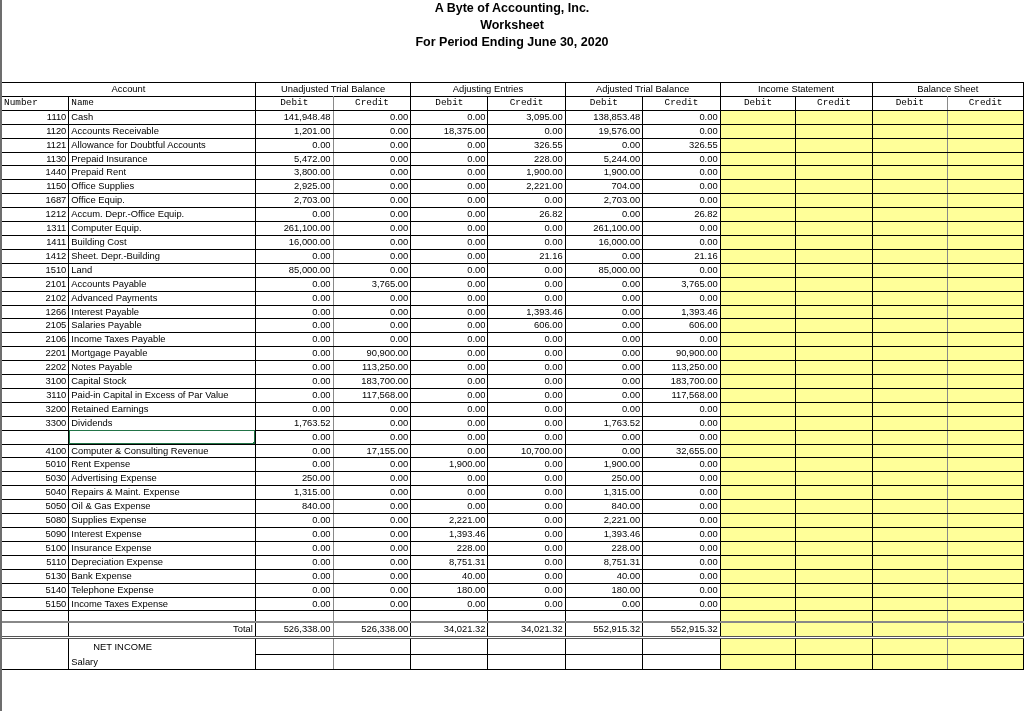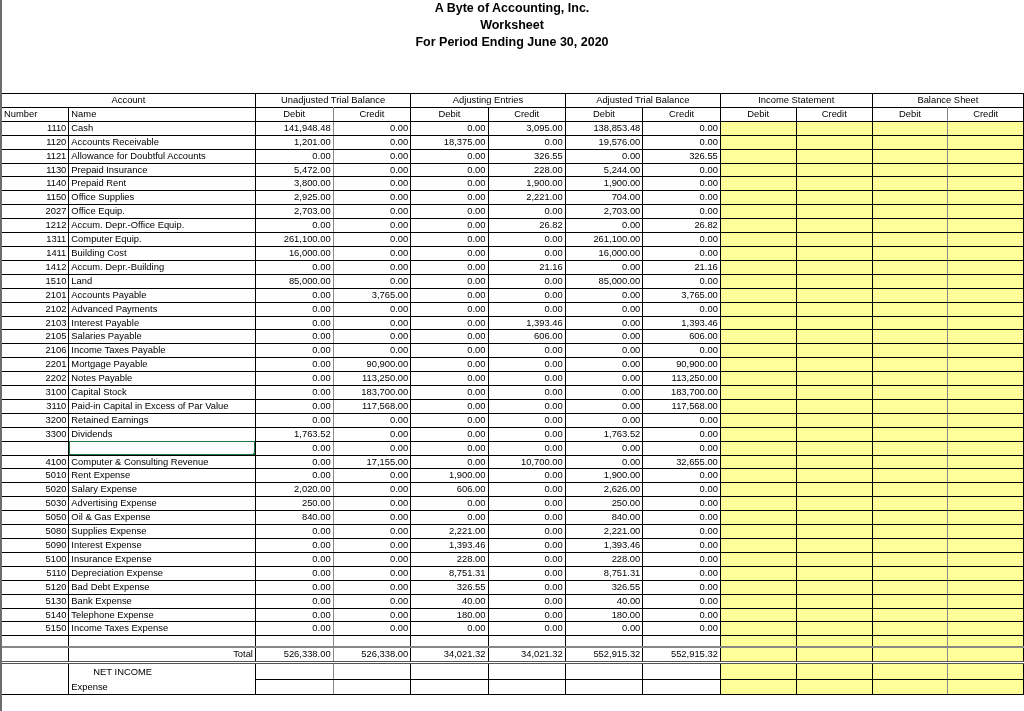--- a/index.html
+++ b/index.html
@@ -1,27 +1,27 @@
 <!DOCTYPE html>
 <html><head>
 <meta charset="utf-8">
 <style>
   html, body { margin: 0; padding: 0; background: #ffffff; }
   body { width: 1024px; height: 711px; position: relative; overflow: hidden;
          font-family: "Liberation Sans", "DejaVu Sans", sans-serif; color: #000; }
   .left-edge { position: absolute; left: 0; top: 0; width: 2px; height: 711px; background: #6d6d6d; }
   .title-block { position: absolute; left: 0; top: 0; width: 1024px; text-align: center; font-weight: bold; font-size: 12.5px; line-height: 17px; padding-top: 0px; }
   .title-block div { height: 17px; }
-  table.ws { position: absolute; left: 2px; top: 82px; border-collapse: collapse; table-layout: fixed; font-size: 9.4px; margin-top: 11px; }
+  table.ws { position: absolute; left: 2px; top: 82px; border-collapse: collapse; table-layout: fixed; font-size: 9.4px; }
   table.ws td { padding: 0 2px; height: 12.9px; line-height: 12.9px; white-space: nowrap; overflow: hidden; border: none; }
   .c-num { width: 42px; text-align: right; border-right: 1px solid #000 !important; }
   .c-name { width: 183px; text-align: left; }
   .c-val { width: 74px; text-align: right; border-right: 1px solid #000 !important; }
   .hdr1 td { text-align: center; border-top: 1px solid #000 !important; }
-  .hdr2 td { text-align: center; border-top: 1px solid #000 !important; border-bottom: 1px solid #000 !important; }
+  .hdr2 td { text-align: center; border-top: 1px solid #000 !important; border-bottom: 1px solid #000 !important; font-family: Liberation Mono, monospace; }
   .hdr2 td.c-num-h { text-align: left; border-right: 1px solid #000 !important; }
   .hdr2 td.c-name-h { text-align: left; border-right: 1px solid #000 !important; }
   .grp { border-right: 1px solid #000 !important; }
   tr.drow td { border-bottom: 1px solid #000; }
   tr.drow td.c-name { border-right: 1px solid #000 !important; }
   td.yellow { background: #ffff99; }
   tr.blank td { height: 10px; line-height: 10px; }
   tr.total td { border-top: 2px solid #888; border-bottom: 3px double #555 !important; }
   tr.ni td { height: 14.5px; line-height: 14.5px; padding-left: 24px; }
   tr.bal td { height: 14.5px; line-height: 14.5px; border-bottom: 1.5px solid #000 !important; }
@@ -130,21 +130,21 @@
         <td class="c-val">0.00</td>
         <td class="c-val">228.00</td>
         <td class="c-val">5,244.00</td>
         <td class="c-val">0.00</td>
         <td class="yellow grp"></td>
         <td class="yellow grp"></td>
         <td class="yellow gray-r"></td>
         <td class="yellow grp"></td>
       </tr>
       <tr class="drow">
-        <td class="c-num">1140</td>
+        <td class="c-num">1440</td>
         <td class="c-name">Prepaid Rent</td>
         <td class="c-val gray-r">3,800.00</td>
         <td class="c-val">0.00</td>
         <td class="c-val">0.00</td>
         <td class="c-val">1,900.00</td>
         <td class="c-val">1,900.00</td>
         <td class="c-val">0.00</td>
         <td class="yellow grp"></td>
         <td class="yellow grp"></td>
         <td class="yellow gray-r"></td>
@@ -158,21 +158,21 @@
         <td class="c-val">0.00</td>
         <td class="c-val">2,221.00</td>
         <td class="c-val">704.00</td>
         <td class="c-val">0.00</td>
         <td class="yellow grp"></td>
         <td class="yellow grp"></td>
         <td class="yellow gray-r"></td>
         <td class="yellow grp"></td>
       </tr>
       <tr class="drow">
-        <td class="c-num">2027</td>
+        <td class="c-num">1687</td>
         <td class="c-name">Office Equip.</td>
         <td class="c-val gray-r">2,703.00</td>
         <td class="c-val">0.00</td>
         <td class="c-val">0.00</td>
         <td class="c-val">0.00</td>
         <td class="c-val">2,703.00</td>
         <td class="c-val">0.00</td>
         <td class="yellow grp"></td>
         <td class="yellow grp"></td>
         <td class="yellow gray-r"></td>
@@ -215,21 +215,21 @@
         <td class="c-val">0.00</td>
         <td class="c-val">16,000.00</td>
         <td class="c-val">0.00</td>
         <td class="yellow grp"></td>
         <td class="yellow grp"></td>
         <td class="yellow gray-r"></td>
         <td class="yellow grp"></td>
       </tr>
       <tr class="drow">
         <td class="c-num">1412</td>
-        <td class="c-name">Accum. Depr.-Building</td>
+        <td class="c-name">Sheet. Depr.-Building</td>
         <td class="c-val gray-r">0.00</td>
         <td class="c-val">0.00</td>
         <td class="c-val">0.00</td>
         <td class="c-val">21.16</td>
         <td class="c-val">0.00</td>
         <td class="c-val">21.16</td>
         <td class="yellow grp"></td>
         <td class="yellow grp"></td>
         <td class="yellow gray-r"></td>
         <td class="yellow grp"></td>
@@ -270,21 +270,21 @@
         <td class="c-val">0.00</td>
         <td class="c-val">0.00</td>
         <td class="c-val">0.00</td>
         <td class="c-val">0.00</td>
         <td class="yellow grp"></td>
         <td class="yellow grp"></td>
         <td class="yellow gray-r"></td>
         <td class="yellow grp"></td>
       </tr>
       <tr class="drow">
-        <td class="c-num">2103</td>
+        <td class="c-num">1266</td>
         <td class="c-name">Interest Payable</td>
         <td class="c-val gray-r">0.00</td>
         <td class="c-val">0.00</td>
         <td class="c-val">0.00</td>
         <td class="c-val">1,393.46</td>
         <td class="c-val">0.00</td>
         <td class="c-val">1,393.46</td>
         <td class="yellow grp"></td>
         <td class="yellow grp"></td>
         <td class="yellow gray-r"></td>
@@ -440,48 +440,48 @@
         <td class="c-val">1,900.00</td>
         <td class="c-val">0.00</td>
         <td class="c-val">1,900.00</td>
         <td class="c-val">0.00</td>
         <td class="yellow grp"></td>
         <td class="yellow grp"></td>
         <td class="yellow gray-r"></td>
         <td class="yellow grp"></td>
       </tr>
       <tr class="drow">
-        <td class="c-num">5020</td>
-        <td class="c-name">Salary Expense</td>
-        <td class="c-val gray-r">2,020.00</td>
-        <td class="c-val">0.00</td>
-        <td class="c-val">606.00</td>
-        <td class="c-val">0.00</td>
-        <td class="c-val">2,626.00</td>
-        <td class="c-val">0.00</td>
-        <td class="yellow grp"></td>
-        <td class="yellow grp"></td>
-        <td class="yellow gray-r"></td>
-        <td class="yellow grp"></td>
-      </tr>
-      <tr class="drow">
         <td class="c-num">5030</td>
         <td class="c-name">Advertising Expense</td>
         <td class="c-val gray-r">250.00</td>
         <td class="c-val">0.00</td>
         <td class="c-val">0.00</td>
         <td class="c-val">0.00</td>
         <td class="c-val">250.00</td>
         <td class="c-val">0.00</td>
         <td class="yellow grp"></td>
         <td class="yellow grp"></td>
         <td class="yellow gray-r"></td>
         <td class="yellow grp"></td>
       </tr>
       <tr class="drow">
+        <td class="c-num">5040</td>
+        <td class="c-name">Repairs &amp; Maint. Expense</td>
+        <td class="c-val gray-r">1,315.00</td>
+        <td class="c-val">0.00</td>
+        <td class="c-val">0.00</td>
+        <td class="c-val">0.00</td>
+        <td class="c-val">1,315.00</td>
+        <td class="c-val">0.00</td>
+        <td class="yellow grp"></td>
+        <td class="yellow grp"></td>
+        <td class="yellow gray-r"></td>
+        <td class="yellow grp"></td>
+      </tr>
+      <tr class="drow">
         <td class="c-num">5050</td>
         <td class="c-name">Oil &amp; Gas Expense</td>
         <td class="c-val gray-r">840.00</td>
         <td class="c-val">0.00</td>
         <td class="c-val">0.00</td>
         <td class="c-val">0.00</td>
         <td class="c-val">840.00</td>
         <td class="c-val">0.00</td>
         <td class="yellow grp"></td>
         <td class="yellow grp"></td>
@@ -531,34 +531,20 @@
         <td class="yellow grp"></td>
       </tr>
       <tr class="drow">
         <td class="c-num">5110</td>
         <td class="c-name">Depreciation Expense</td>
         <td class="c-val gray-r">0.00</td>
         <td class="c-val">0.00</td>
         <td class="c-val">8,751.31</td>
         <td class="c-val">0.00</td>
         <td class="c-val">8,751.31</td>
-        <td class="c-val">0.00</td>
-        <td class="yellow grp"></td>
-        <td class="yellow grp"></td>
-        <td class="yellow gray-r"></td>
-        <td class="yellow grp"></td>
-      </tr>
-      <tr class="drow">
-        <td class="c-num">5120</td>
-        <td class="c-name">Bad Debt Expense</td>
-        <td class="c-val gray-r">0.00</td>
-        <td class="c-val">0.00</td>
-        <td class="c-val">326.55</td>
-        <td class="c-val">0.00</td>
-        <td class="c-val">326.55</td>
         <td class="c-val">0.00</td>
         <td class="yellow grp"></td>
         <td class="yellow grp"></td>
         <td class="yellow gray-r"></td>
         <td class="yellow grp"></td>
       </tr>
       <tr class="drow">
         <td class="c-num">5130</td>
         <td class="c-name">Bank Expense</td>
         <td class="c-val gray-r">0.00</td>
@@ -639,21 +625,21 @@
       <td class="grp" style="border-bottom:1px solid #000"></td>
       <td class="grp" style="border-bottom:1px solid #000"></td>
       <td class="grp" style="border-bottom:1px solid #000"></td>
       <td class="yellow grp" style="border-bottom:1px solid #000"></td>
       <td class="yellow grp" style="border-bottom:1px solid #000"></td>
       <td class="yellow gray-r" style="border-bottom:1px solid #000"></td>
       <td class="yellow grp" style="border-bottom:1px solid #000"></td>
     </tr>
     <tr class="bal">
       <td class="c-num"></td>
-      <td class="grp" style="text-align:left">Expense</td>
+      <td class="grp" style="text-align:left">Salary</td>
       <td class="gray-r"></td>
       <td class="grp"></td>
       <td class="grp"></td>
       <td class="grp"></td>
       <td class="grp"></td>
       <td class="grp"></td>
       <td class="yellow grp"></td>
       <td class="yellow grp"></td>
       <td class="yellow gray-r"></td>
       <td class="yellow grp"></td>

